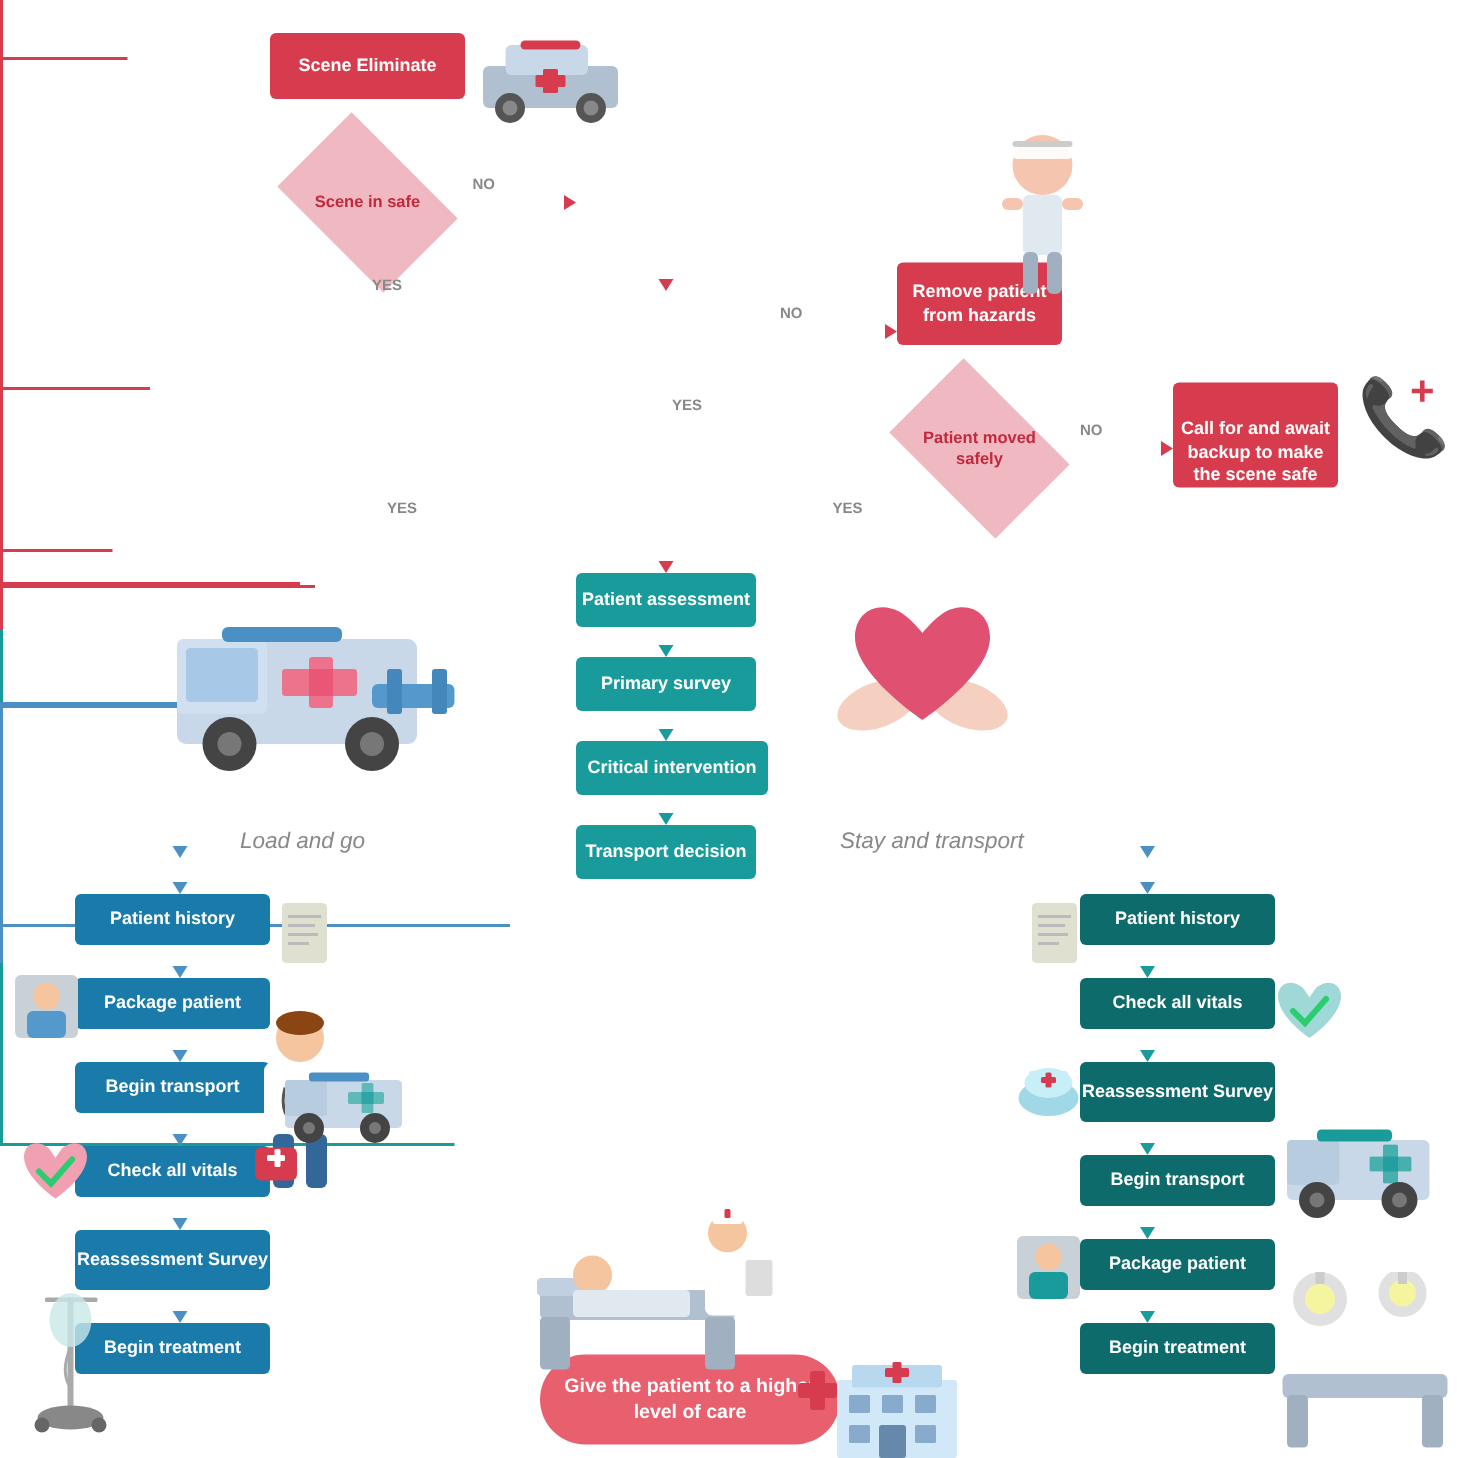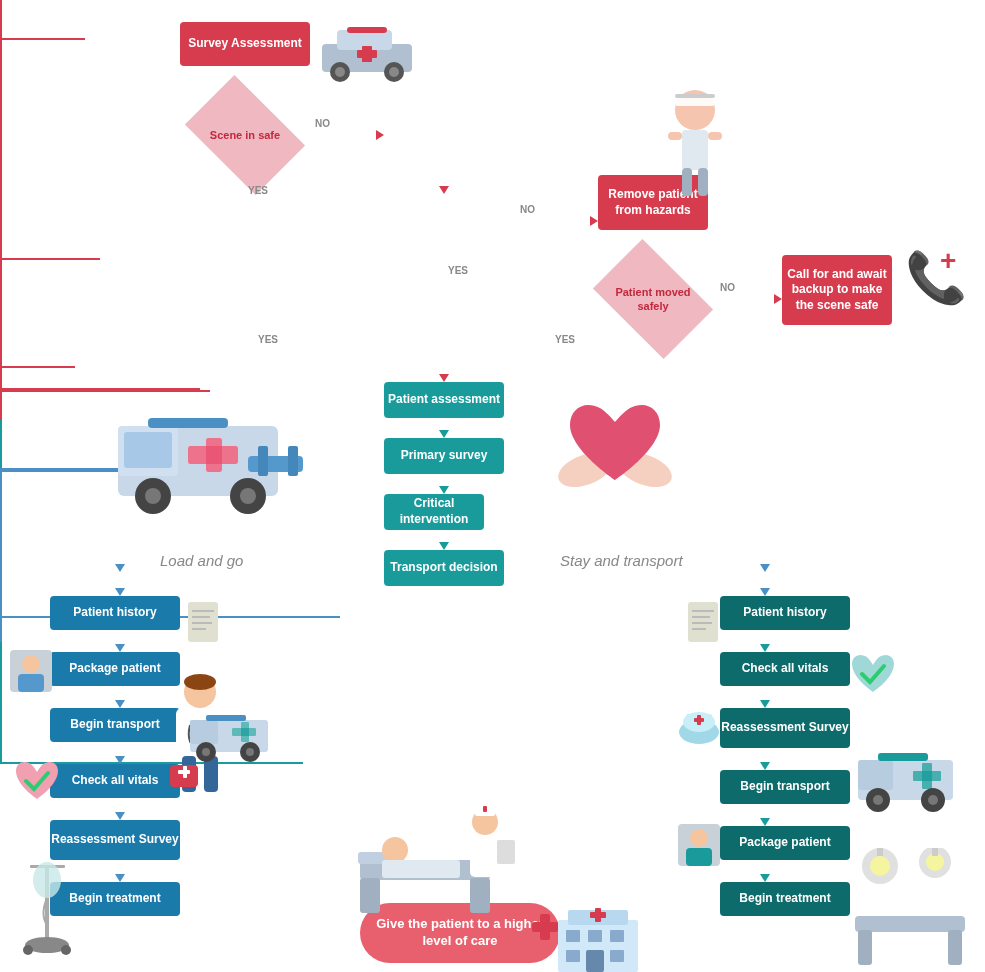--- a/index.html
+++ b/index.html
@@ -116,21 +116,21 @@
       border-left: 8px solid #d63c4e;
       position: absolute;
     }
   </style>
 </head>
 <body>
 
 <div class="diagram">
 
   <div class="box box-red" style="left:180px; top:22px; width:130px; height:44px;">
-    <span>Survey Assessment</span>
+    <span>Scene Eliminate</span>
   </div>
 
   <div class="arrow-red-v" style="left:245px; top:66px; height:38px;"></div>
   <div class="arrowhead-down-red" style="left:240px; top:100px;"></div>
 
   <div class="diamond-container" style="left:195px; top:100px; width:100px; height:70px;">
     <div class="diamond" style="background:#f0b8c0;"></div>
     <span class="diamond-text">Scene in safe</span>
   </div>
 
@@ -162,21 +162,21 @@
 
   <div class="diamond-container" style="left:603px; top:264px; width:100px; height:70px;">
     <div class="diamond" style="background:#f0b8c0;"></div>
     <span class="diamond-text">Patient moved safely</span>
   </div>
 
   <div class="arrow-red-h" style="left:703px; top:299px; width:75px;"></div>
   <div class="arrowhead-right-red" style="left:774px; top:294px;"></div>
   <span class="arrow-label" style="left:720px; top:282px;">NO</span>
 
-  <div class="box box-red" style="left:782px; top:255px; width:110px; height:70px;">
+  <div class="box box-red" style="left:782px; top:255px; width:110px; height:70px;align-items:flex-end;">
     <span>Call for and await backup to make the scene safe</span>
   </div>
 
   <div class="arrow-red-v" style="left:653px; top:334px; height:20px;"></div>
 
   <div class="arrow-red-h" style="left:245px; top:350px; width:200px;"></div>
   <span class="arrow-label" style="left:258px; top:334px;">YES</span>
 
   <div class="arrow-red-h" style="left:444px; top:350px; width:210px;"></div>
   <span class="arrow-label" style="left:555px; top:334px;">YES</span>
@@ -191,21 +191,21 @@
   <div class="arrow-teal-v" style="left:444px; top:418px; height:16px;"></div>
   <div class="arrowhead-down-teal" style="left:439px; top:430px;"></div>
 
   <div class="box box-teal" style="left:384px; top:438px; width:120px; height:36px;">
     <span>Primary survey</span>
   </div>
 
   <div class="arrow-teal-v" style="left:444px; top:474px; height:16px;"></div>
   <div class="arrowhead-down-teal" style="left:439px; top:486px;"></div>
 
-  <div class="box box-teal" style="left:384px; top:494px; width:100px; height:36px;">
+  <div class="box box-teal" style="left:384px; top:494px; width:128px; height:36px;">
     <span>Critical intervention</span>
   </div>
 
   <div class="arrow-teal-v" style="left:444px; top:530px; height:16px;"></div>
   <div class="arrowhead-down-teal" style="left:439px; top:542px;"></div>
 
   <div class="box box-teal" style="left:384px; top:550px; width:120px; height:36px;">
     <span>Transport decision</span>
   </div>
 

